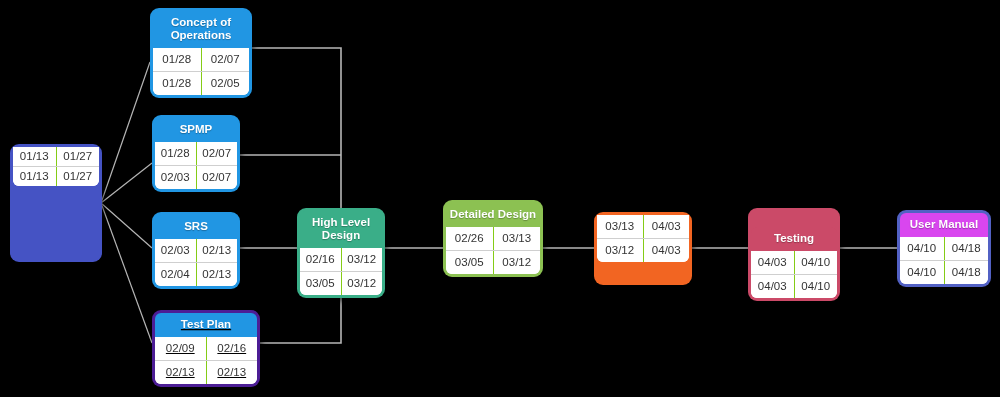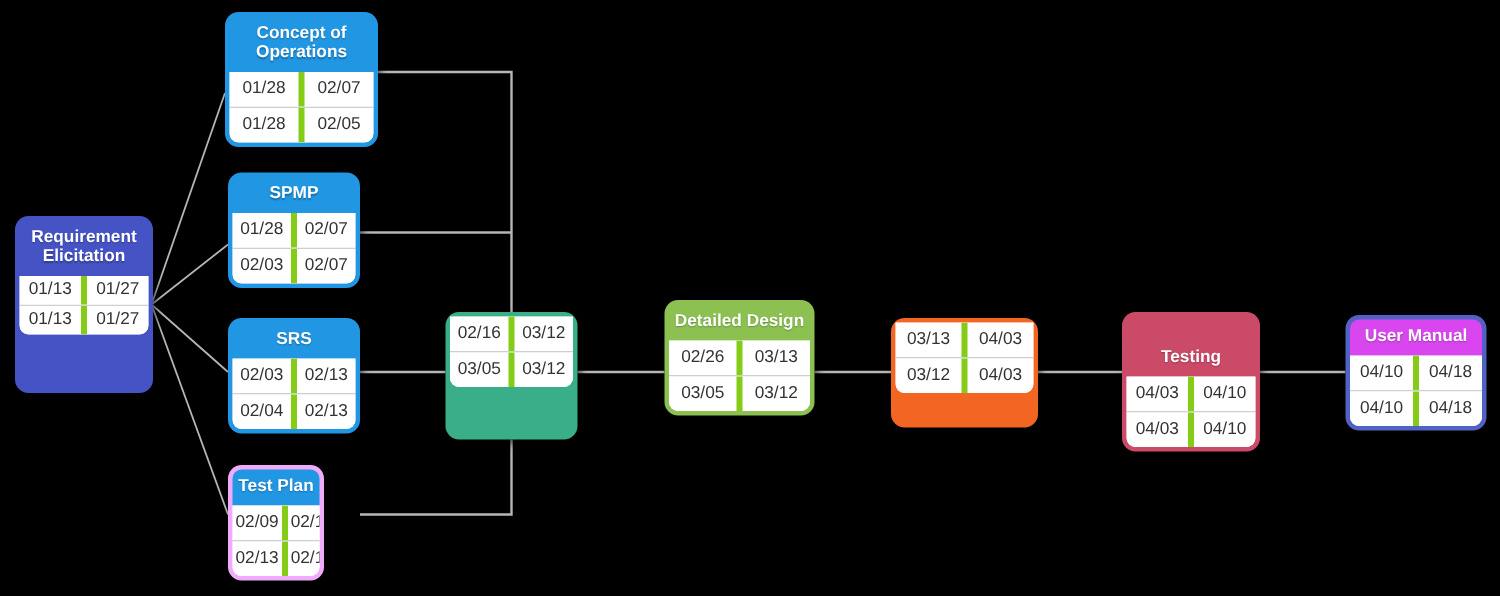--- a/index.html
+++ b/index.html
@@ -15,21 +15,21 @@
      line-height:13px;padding:5px 2px 6px;border-radius:6px 6px 0 0;
      text-shadow:0 1px 1px rgba(0,0,0,0.28);
   }
   .node .grid{background:#fff;border-radius:0 0 6px 6px;overflow:hidden;}
   .node .row{display:flex;}
   .node .row + .row{border-top:1px solid #cfcfcf;}
   .node .cell{
      flex:1 1 50%;text-align:center;font-size:11.5px;color:#333;
      padding:5px 2px;line-height:13px;background:#fff;
   }
-  .node .cell + .cell{border-left:4px solid #84cc16;}
+  .node .cell + .cell{border-left:1px solid #84cc16;}
 
   
   .tall .cell{padding:3px 2px;}
 </style>
 </head>
 <body>
 
 <div id="stage">
   <svg class="links" viewBox="0 0 1000 397" id="link-svg">
       <polyline points="101,203 150,62" fill="none" stroke="#b6b6b6" stroke-width="1.2" stroke-linejoin="miter"></polyline>
@@ -40,21 +40,20 @@
       <polyline points="240,155 341,155" fill="none" stroke="#b6b6b6" stroke-width="1.6" stroke-linejoin="miter"></polyline>
       <polyline points="240,248 297,248" fill="none" stroke="#b6b6b6" stroke-width="1.6" stroke-linejoin="miter"></polyline>
       <polyline points="240,343 341,343 341,293" fill="none" stroke="#b6b6b6" stroke-width="1.6" stroke-linejoin="miter"></polyline>
       <polyline points="385,248 443,248" fill="none" stroke="#b6b6b6" stroke-width="1.6" stroke-linejoin="miter"></polyline>
       <polyline points="543,248 594,248" fill="none" stroke="#b6b6b6" stroke-width="1.6" stroke-linejoin="miter"></polyline>
       <polyline points="692,248 748,248" fill="none" stroke="#b6b6b6" stroke-width="1.6" stroke-linejoin="miter"></polyline>
       <polyline points="840,248 897,248" fill="none" stroke="#b6b6b6" stroke-width="1.6" stroke-linejoin="miter"></polyline>
     </svg>
   <div id="nodes-layer">
       <div class="node tall" style="left: 10px; top: 144px; width: 92px; min-height: 118px; background: rgb(69, 83, 196);">
-        <div class="hdr" style="background: rgb(69, 83, 196);">Requirement Elicitation</div>
         <div class="grid">
           <div class="row">
             <div class="cell">01/13</div>
             <div class="cell">01/27</div>
           </div>
           <div class="row">
             <div class="cell">01/13</div>
             <div class="cell">01/27</div>
           </div>
         </div>
@@ -91,34 +90,35 @@
           <div class="row">
             <div class="cell">02/03</div>
             <div class="cell">02/13</div>
           </div>
           <div class="row">
             <div class="cell">02/04</div>
             <div class="cell">02/13</div>
           </div>
         </div>
       </div>
-      <div class="node" style="left: 152px; top: 310px; width: 64px; min-height: 73px; background: #f0abfc;">
+      <div class="node" style="left: 152px; top: 310px; width: 108px; min-height: 73px; background: #4c1d95; text-decoration: underline;">
         <div class="hdr" style="background: rgb(33, 150, 227);">Test Plan</div>
         <div class="grid">
           <div class="row">
             <div class="cell">02/09</div>
             <div class="cell">02/16</div>
           </div>
           <div class="row">
             <div class="cell">02/13</div>
             <div class="cell">02/13</div>
           </div>
         </div>
       </div>
       <div class="node" style="left: 297px; top: 208px; width: 88px; min-height: 85px; background: rgb(58, 174, 136);">
+        <div class="hdr" style="background: rgb(58, 174, 136);">High Level Design</div>
         <div class="grid">
           <div class="row">
             <div class="cell">02/16</div>
             <div class="cell">03/12</div>
           </div>
           <div class="row">
             <div class="cell">03/05</div>
             <div class="cell">03/12</div>
           </div>
         </div>

